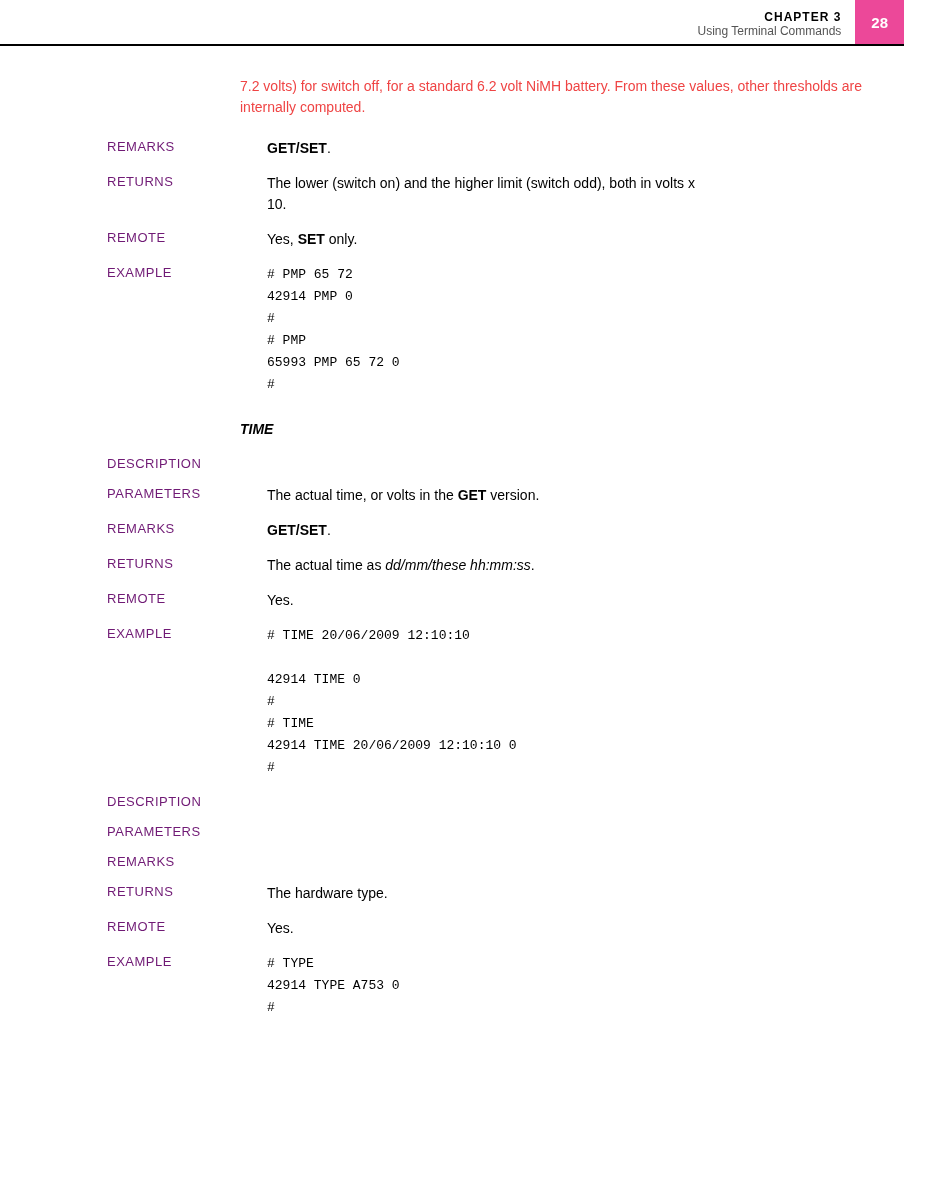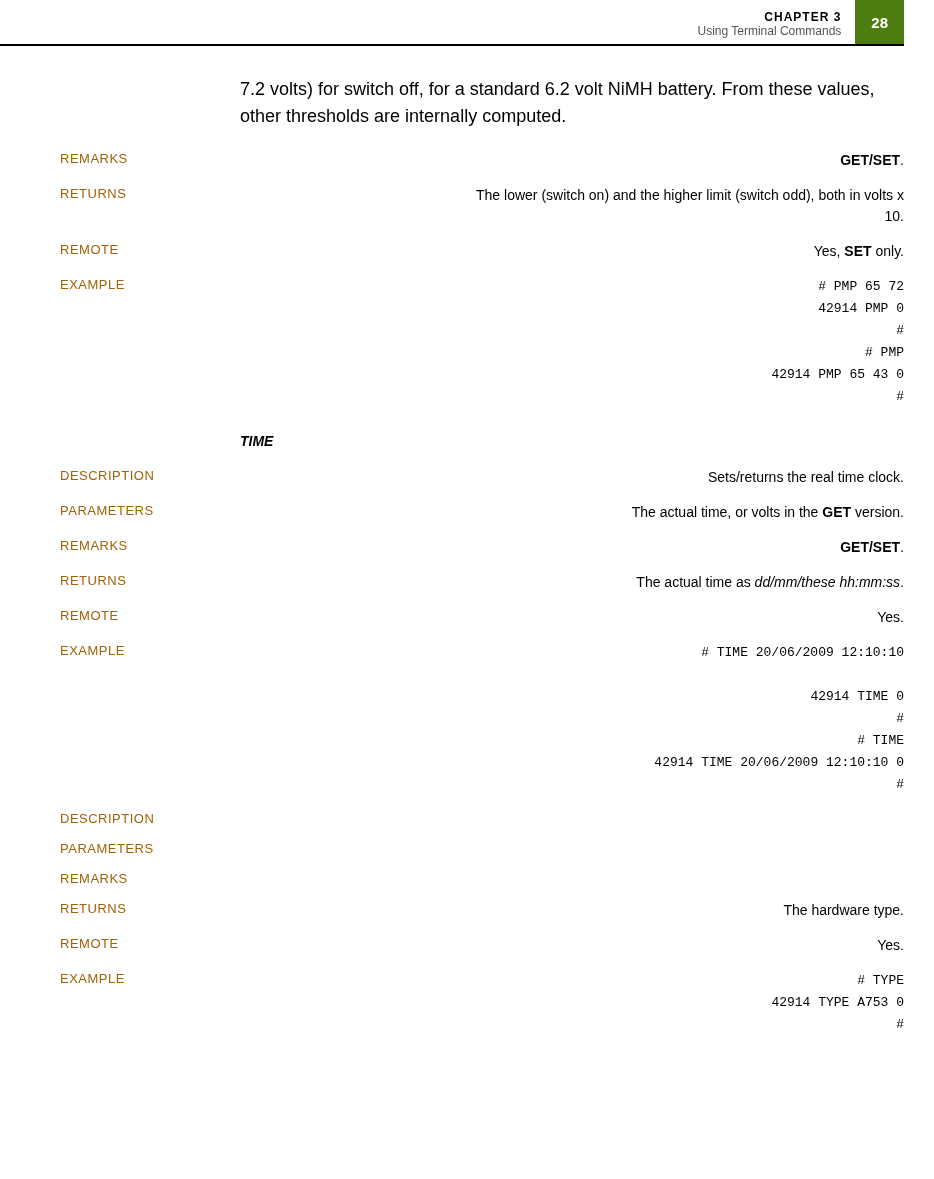--- a/index.html
+++ b/index.html
@@ -24,51 +24,51 @@
       background: #ffffff;
     }
 
     
     .content {
       padding: 30px 30px 30px 60px;
     }
 
     .intro-text {
       margin-left: 180px;
-      font-size: 18px;
+      font-size: 14px;
       line-height: 1.5;
       margin-bottom: 20px;
-      color: #000000;
+      color: #ef4444;
     }
 
     
     .entry {
       display: flex;
       margin-bottom: 14px;
     }
 
     .entry-label {
       width: 160px;
       min-width: 160px;
       font-size: 12.5px;
       letter-spacing: 0.5px;
       font-variant: small-caps;
-      color: #a16207;
+      color: #701a75;
       padding-top: 1px;
       font-family: 'Arial', sans-serif;
       text-transform: uppercase;
       font-size: 13px;
+      margin-left: 47px;
     }
 
     .entry-content {
       flex: 1;
       font-size: 14px;
       line-height: 1.5;
       color: #000;
-      text-align: right;
     }
 
     .entry-content code,
     .code-block {
       font-family: 'Courier New', Courier, monospace;
       font-size: 13px;
       line-height: 1.7;
       display: block;
       white-space: pre;
     }
@@ -97,21 +97,21 @@
 </head>
 <body>
 
 <div class="page-container">
 
   <div style="display:flex; justify-content:flex-end; align-items:stretch; border-bottom:2px solid #000; padding:0; margin:0 30px 0 0;">
     <div style="display:flex; flex-direction:column; align-items:flex-end; padding: 10px 0 6px 0; flex:1;">
       <span style="font-size:12px; font-weight:bold; letter-spacing:1px; color:#000; text-align:right;">CHAPTER 3</span>
       <span style="font-size:12px; color:#555; text-align:right;">Using Terminal Commands</span>
     </div>
-    <div style="background:#4d7c0f; color:#fff; font-size:15px; font-weight:bold; padding:8px 16px; display:flex; align-items:center; margin-left:14px; min-width:44px; justify-content:center;">28</div>
+    <div style="background:#ec4899; color:#fff; font-size:15px; font-weight:bold; padding:8px 16px; display:flex; align-items:center; margin-left:14px; min-width:44px; justify-content:center;">28</div>
   </div>
 
   <div class="content">
 
     <div class="intro-text">
       <span>7.2 volts) for switch off, for a standard 6.2 volt NiMH battery. From
 these values, other thresholds are internally computed.</span>
     </div>
 
     <div class="entry">
@@ -144,33 +144,30 @@
 
     <div class="entry">
       <div class="entry-label">
         <span>Example</span>
       </div>
       <div class="entry-content">
         <code class="code-block"># PMP 65 72
 42914 PMP 0
 #
 # PMP
-42914 PMP 65 43 0
+65993 PMP 65 72 0
 #</code>
       </div>
     </div>
 
     <div class="section-heading">TIME</div>
 
     <div class="entry">
       <div class="entry-label">
         <span>Description</span>
-      </div>
-      <div class="entry-content">
-        <span>Sets/returns the real time clock.</span>
       </div>
     </div>
 
     <div class="entry">
       <div class="entry-label">
         <span>Parameters</span>
       </div>
       <div class="entry-content">
         <span>The actual time, or volts in the </span><span class="bold">GET</span><span> version.</span>
       </div>

